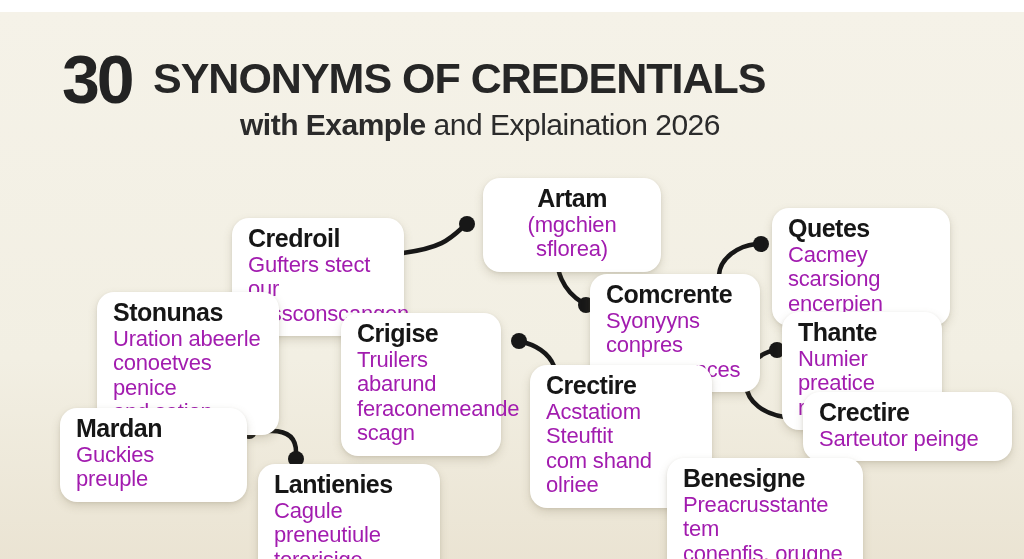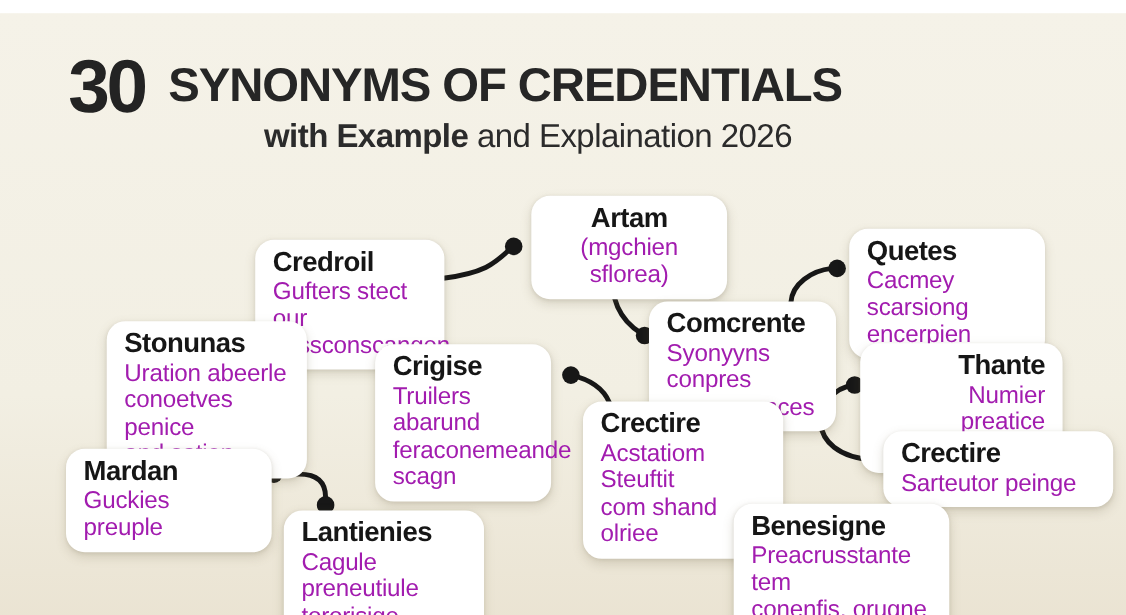--- a/index.html
+++ b/index.html
@@ -58,21 +58,21 @@
     letter-spacing:-0.5px; line-height:1.1; }
   .card-desc { font-size:22px; color:#a21caf; line-height:1.12;
     white-space:pre-line; letter-spacing:-0.2px; }
 
   .card-credroil  { left:232px; top:206px; width:172px; }
   .card-artam     { left:483px; top:166px; width:178px;text-align:center; }
   .card-quetes    { left:772px; top:196px; width:178px; }
   .card-comcrente { left:590px; top:262px; width:170px; }
   .card-stonunas  { left:97px;  top:280px; width:182px; }
   .card-crigise   { left:341px; top:301px; width:160px; }
-  .card-thante    { left:782px; top:300px; width:184px;text-align:right; }
+  .card-thante    { left:782px; top:300px; width:160px; }
   .card-eampance  { left:530px; top:353px; width:182px; }
   .card-crectire  { left:803px; top:380px; width:209px; }
   .card-mardan    { left:60px;  top:396px; width:187px; }
   .card-lantienies{ left:258px; top:452px; width:182px; }
   .card-benesigne { left:667px; top:446px; width:196px; }
 </style>
 </head>
 <body>
 
 <div class="stage">

